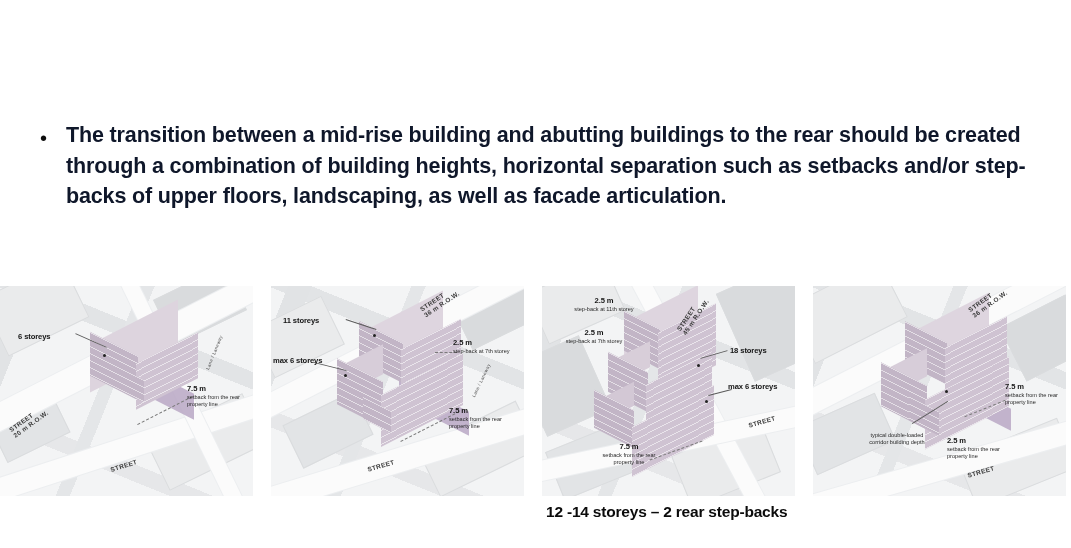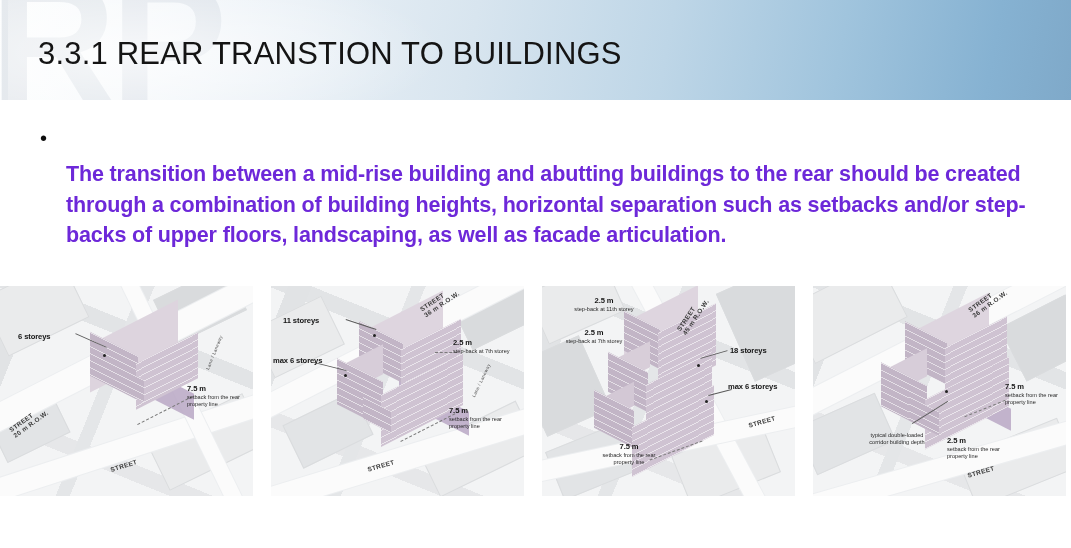--- a/index.html
+++ b/index.html
@@ -48,21 +48,21 @@
     padding: 8px 18px 0 40px;
   }
   .bullet-row { display: flex; align-items: flex-start; }
   .bullet-dot {
     flex: 0 0 auto; width: 26px; padding-top: 8px;
     font-size: 20px; line-height: 1; color: #0d0d0d; text-align: left;
   }
   .bullet-text {
     flex: 1 1 auto;
     font-size: 21.5px; font-weight: bold; line-height: 1.43;
-    color: #6d28d9; letter-spacing: -0.15px; margin-top: 39px;
+    color: #0f172a; letter-spacing: -0.15px;
   }
 
   
   .panels {
     position: absolute; left: 0; top: 286px; width: 1071px; height: 262px;
     display: flex; gap: 18px;
   }
   .panel { width: 253px; display: flex; flex-direction: column; }
   .panel-fig {
     position: relative; width: 253px; height: 210px;
@@ -138,25 +138,20 @@
   }
   .setback-band {
     position: absolute; background: #b9a7c4; opacity: .85;
   }
 </style>
 </head>
 <body>
 
 <div class="slide">
 
-  <div class="header">
-    <div class="header-watermark">RP</div>
-    <div class="header-wm-blur"></div>
-    <div class="header-title">3.3.1 REAR TRANSTION TO BUILDINGS</div>
-  </div>
   <div class="header-rule"></div>
 
   <div class="body-block">
     <div class="bullet-row">
       <div class="bullet-dot">•</div>
       <div class="bullet-text">The transition between a mid-rise building and abutting buildings to the rear should be created through a combination of building heights, horizontal separation such as setbacks and/or step- backs of upper floors, landscaping, as well as facade articulation.</div>
     </div>
   </div>
 
   <div class="panels">
@@ -345,20 +340,21 @@
         </div>
 
         <div class="street" style="left:130px; top:22px; transform:rotate(-56deg);">
           <span>STREET</span>
           <span class="row2">45 m R.O.W.</span>
         </div>
         <div class="street" style="left:206px; top:132px; transform:rotate(-16deg);">
           <span>STREET</span>
         </div>
       </div>
+      <div class="panel-cap">12 -14 storeys – 2 rear step-backs</div>
     </div>
 
     <div class="panel">
       <div class="panel-fig">
         <div class="map-bg"></div>
         <div class="blk l" style="left:-18px; top:-6px; width:104px; height:64px; transform:rotate(-27deg);"></div>
         <div class="blk d" style="left:196px; top:22px; width:74px; height:60px; transform:rotate(-27deg);"></div>
         <div class="blk" style="left:-10px; top:122px; width:86px; height:52px; transform:rotate(-24deg);"></div>
         <div class="blk l" style="left:150px; top:150px; width:108px; height:54px; transform:rotate(-22deg);"></div>
         <div class="road" style="left:-44px; top:44px; width:320px; height:24px; transform:rotate(-27deg);"></div>

